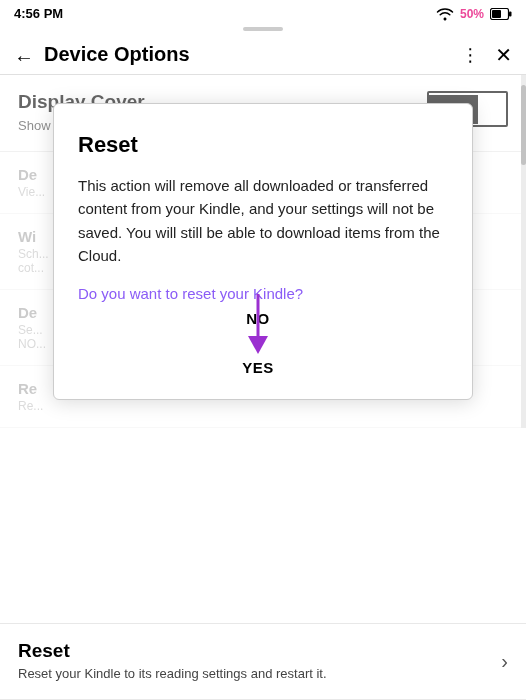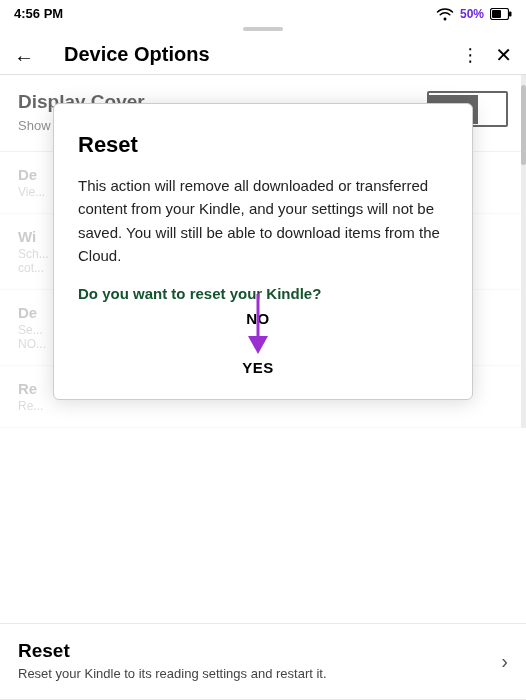--- a/index.html
+++ b/index.html
@@ -25,21 +25,21 @@
       font-weight: 700;
       color: #000;
     }
     .status-icons {
       display: flex;
       align-items: center;
       gap: 6px;
     }
     .status-icons span {
       font-size: 12px;
-      color: #6d28d9;
+      color: #ec4899;
     }
 
     
     .swipe-indicator {
       display: flex;
       justify-content: center;
       padding: 2px 0 4px;
     }
     .swipe-bar {
       width: 40px;
@@ -61,21 +61,20 @@
       color: #000;
       cursor: pointer;
       margin-right: 10px;
       line-height: 1;
     }
     .nav-title {
       flex: 1;
       font-size: 20px;
       font-weight: 700;
       color: #000;
-      margin-left: 20px;
     }
     .nav-more {
       font-size: 18px;
       color: #000;
       cursor: pointer;
       margin-right: 14px;
       letter-spacing: 2px;
       line-height: 1;
     }
     .nav-close {
@@ -207,23 +206,22 @@
       margin-bottom: 16px;
     }
     .modal-body {
       font-size: 15px;
       color: #222;
       line-height: 1.55;
       margin-bottom: 18px;
     }
     .modal-question {
       font-size: 15px;
-      color: #14532d;
+      color: #8b5cf6;
       margin-bottom: 8px;
-      font-weight: bold;
     }
     .modal-actions {
       display: flex;
       justify-content: flex-end;
       align-items: center;
       gap: 32px;
       padding-right: 10px;
       flex-direction: column;
     }
     .btn-no {

